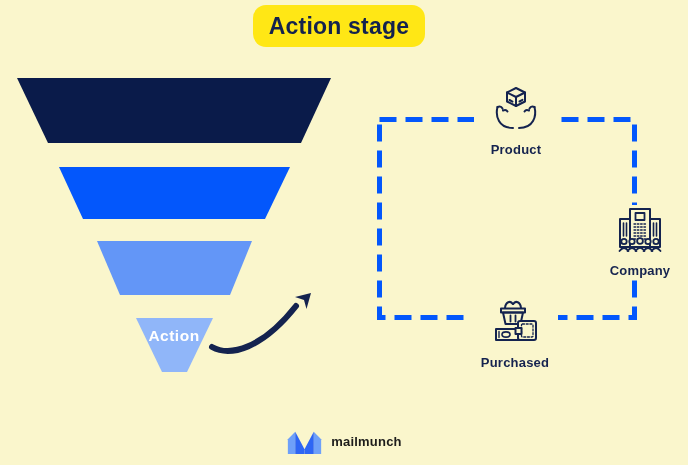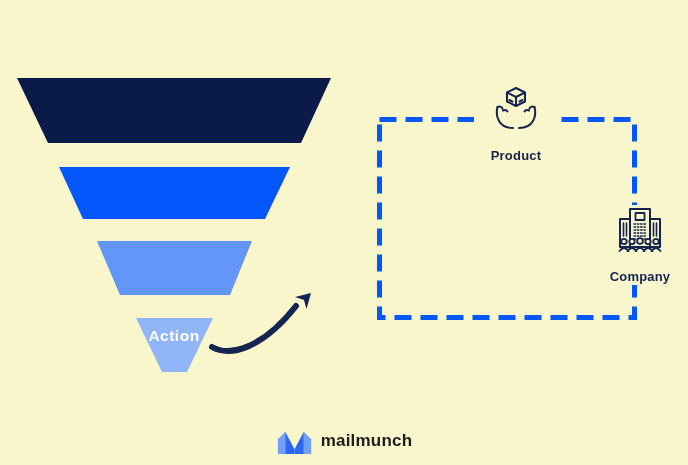--- a/index.html
+++ b/index.html
@@ -17,39 +17,42 @@
   .funnel-layer text{
     font-family:"Liberation Sans",sans-serif;font-size:15.5px;font-weight:700;
     fill:#ffffff;letter-spacing:.5px;
   }
   .cycle-border{position:absolute;left:375px;top:115px;z-index:1;}
   .node{
     position:absolute;display:flex;flex-direction:column;align-items:center;
     background:#faf6cc;padding:1px 3px;z-index:2;
   }
   .node .lbl{
-    margin-top:17px;font-size:13px;font-weight:700;color:#15234f;
+    margin-top:11px;font-size:13px;font-weight:700;color:#15234f;
     letter-spacing:.2px;white-space:nowrap;
   }
   .node-product{left:474px;top:84px;width:78px;}
   .node-customer{left:340px;top:197px;width:72px;}
   .node-company{left:601px;top:205px;width:72px;}
   .node-purchased{left:472px;top:293px;width:80px;}
   .brand{
     position:absolute;left:0;right:0;top:427px;z-index:2;
     display:flex;align-items:center;justify-content:center;gap:8px;
   }
-  .brand .word{font-size:17px;font-weight:600;color:#1d1d1b;letter-spacing:.2px;}
+  .brand .word{font-size:13px;font-weight:600;color:#1d1d1b;letter-spacing:.2px;}
   .icon{display:block;}
 </style>
 </head>
 <body>
 
 <div class="canvas">
 
+  <div class="badge">
+    <span>Action stage</span>
+  </div>
 
   <svg class="funnel-layer" width="688" height="465" viewBox="0 0 688 465">
     <polygon points="17,78 331,78 301,143 48,143" fill="#0a1b4a"></polygon>
     <polygon points="59,167 290,167 265,219 83,219" fill="#0357fc"></polygon>
     <polygon points="97,241 252,241 230,295 120,295" fill="#6396f7"></polygon>
     <polygon points="136,318 213,318 187,372 162,372" fill="#90b6f9"></polygon>
     <text x="174" y="341" text-anchor="middle">Action</text>
     <g>
       <path d="M 212 347 C 230 357, 262 349, 296 306" fill="none" stroke="#14234f" stroke-width="6" stroke-linecap="round"></path>
       <polygon points="311,293 306.5,309 304,300 295,297" fill="#14234f"></polygon>
@@ -93,20 +96,35 @@
         <circle cx="12" cy="35.5" r="2.7"></circle>
         <circle cx="20" cy="35.5" r="2.7"></circle>
         <circle cx="36" cy="35.5" r="2.7"></circle>
         <circle cx="44" cy="35.5" r="2.7"></circle>
         <circle cx="28" cy="35" r="2.9"></circle>
       </g>
     </svg>
     <span class="lbl">Company</span>
   </div>
 
+  <div class="node node-purchased">
+    <svg class="icon" width="52" height="50" viewBox="0 0 52 50" fill="none" stroke="#14234f" stroke-width="2" stroke-linejoin="round" stroke-linecap="round">
+      <path d="M16,14 C16.5,8 21.5,6 23.8,10 M32,14 C31.5,8 26.5,6 24.2,10"></path>
+      <rect x="12" y="14.5" width="24" height="4"></rect>
+      <path d="M14,18.5 L34,18.5 L31.5,30 L16.5,30 Z"></path>
+      <path d="M21.5,21.5 L21.5,27.5 M26.5,21.5 L26.5,27.5" stroke-width="1.8"></path>
+      <rect x="7" y="35" width="26" height="11" fill="#faf6cc"></rect>
+      <ellipse cx="17" cy="40.5" rx="4" ry="2.6" stroke-width="1.6"></ellipse>
+      <path d="M10,37.5 L10,43.5 M30,37.5 L30,43.5" stroke-width="1.4"></path>
+      <rect x="29" y="27" width="18" height="19" rx="2" fill="#faf6cc"></rect>
+      <rect x="32.5" y="30" width="11.5" height="13" rx="1" stroke-width="1.3" stroke-dasharray="2 1.7"></rect>
+      <rect x="26.5" y="34" width="6" height="6" fill="#faf6cc"></rect>
+    </svg>
+    <span class="lbl">Purchased</span>
+  </div>
 
   <div class="brand">
     <svg width="37" height="28" viewBox="0 0 40 30">
       <polygon points="2,29 2,13 10,5 10,29" fill="#6ea0f9"></polygon>
       <polygon points="10,5 20,24 20,29 10,29" fill="#2e66f4"></polygon>
       <polygon points="38,29 38,13 30,5 30,29" fill="#6ea0f9"></polygon>
       <polygon points="30,5 20,24 20,29 30,29" fill="#2e66f4"></polygon>
     </svg>
     <span class="word">mailmunch</span>
   </div>

